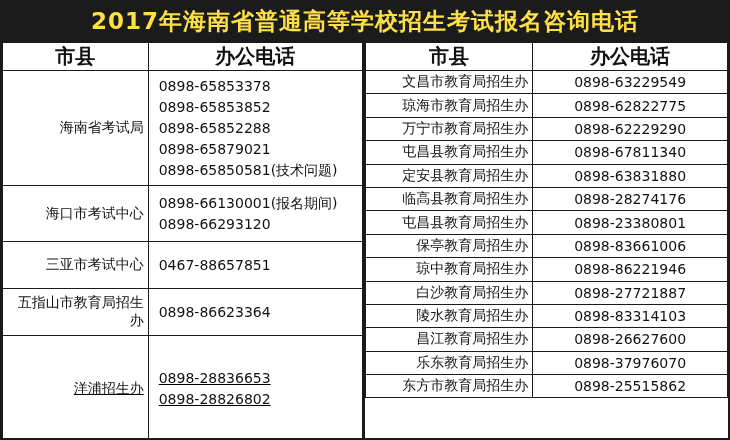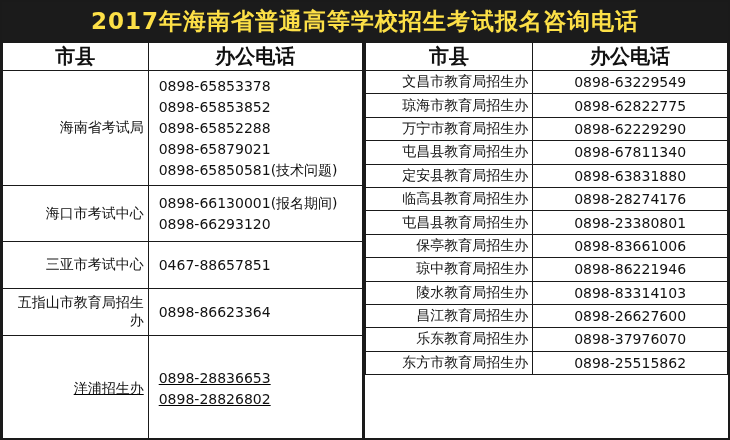--- a/index.html
+++ b/index.html
@@ -200,20 +200,24 @@
           </tr>
           <tr>
             <td class="c-name">保亭教育局招生办</td>
             <td class="c-phone">0898-83661006</td>
           </tr>
           <tr>
             <td class="c-name">琼中教育局招生办</td>
             <td class="c-phone">0898-86221946</td>
           </tr>
           <tr>
+            <td class="c-name">白沙教育局招生办</td>
+            <td class="c-phone">0898-27721887</td>
+          </tr>
+          <tr>
             <td class="c-name">陵水教育局招生办</td>
             <td class="c-phone">0898-83314103</td>
           </tr>
           <tr>
             <td class="c-name">昌江教育局招生办</td>
             <td class="c-phone">0898-26627600</td>
           </tr>
           <tr>
             <td class="c-name">乐东教育局招生办</td>
             <td class="c-phone">0898-37976070</td>

